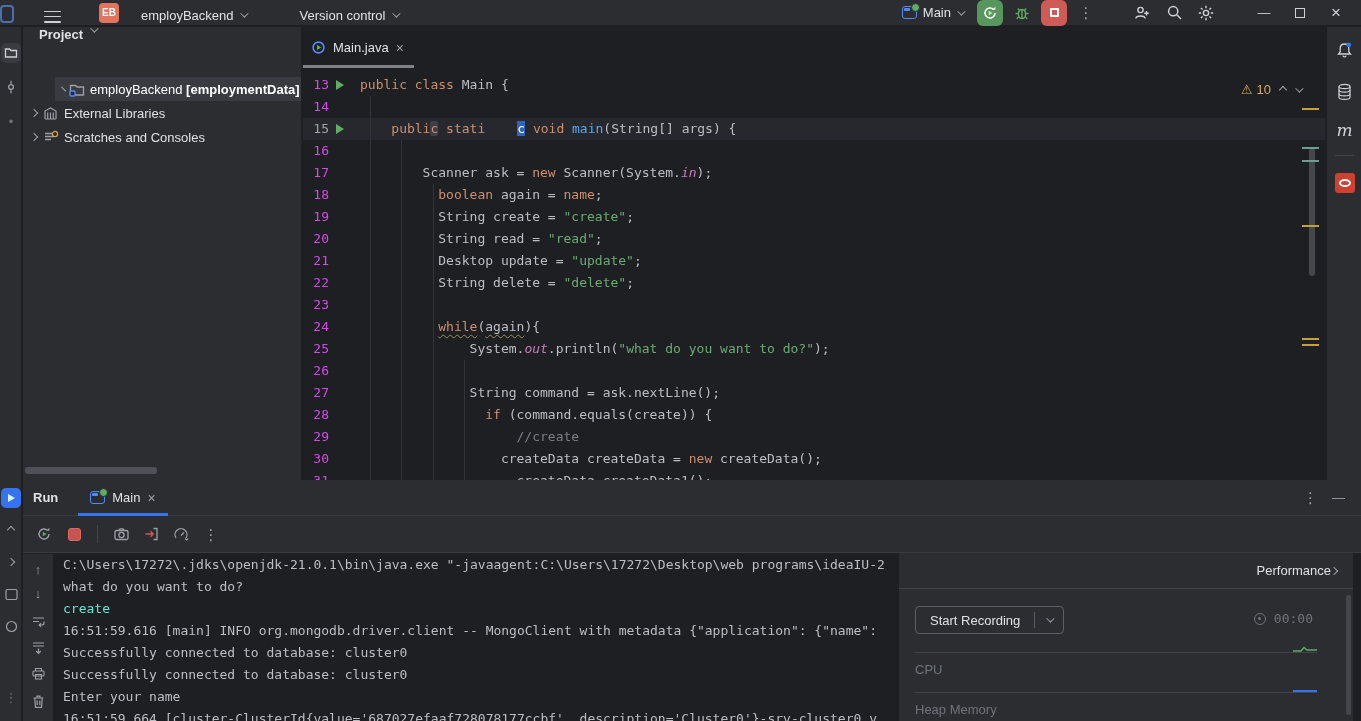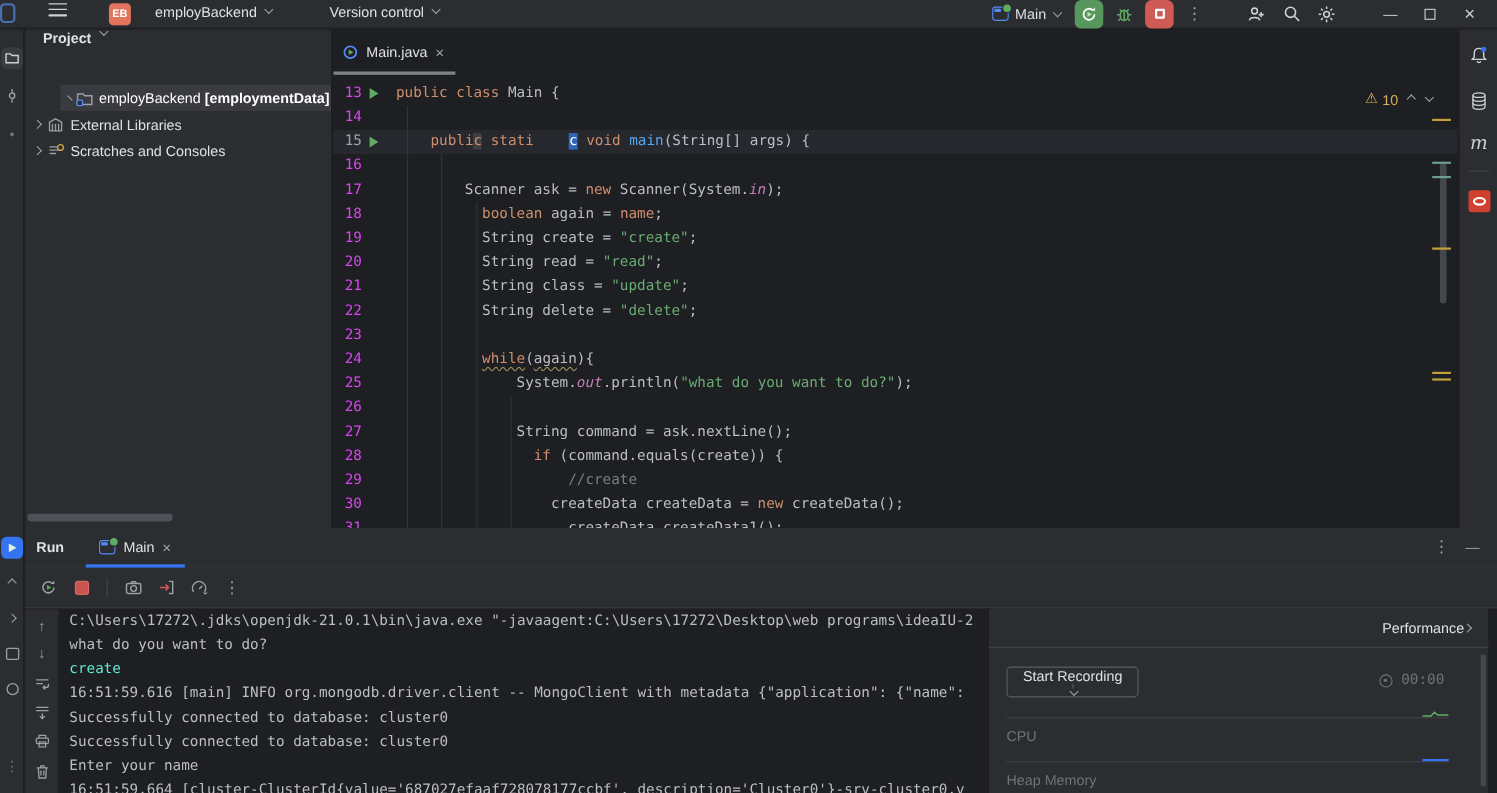--- a/index.html
+++ b/index.html
@@ -6,21 +6,21 @@
   html,body { background:#1e1f22; }
   #app {
     position:relative; width:1361px; height:721px; overflow:hidden;
     background:#1e1f22; color:#dfe1e5;
     font-family:"Liberation Sans","DejaVu Sans",sans-serif; font-size:13px;
   }
   
   #titlebar { position:absolute; left:0; top:0; width:1361px; height:26px;
     background:#2b2d30; border-bottom:1px solid #1e1f22;
     display:flex; align-items:center; }
-  .tb-left { display:flex; align-items:flex-start; gap:16px; padding-left:8px; }
+  .tb-left { display:flex; align-items:flex-end; gap:16px; padding-left:8px; }
   .clipped { width:14px; height:18px; border:2px solid #4b6eaf; border-radius:4px; margin-left:-8px; }
   .burger { width:17px; height:12px; display:flex; flex-direction:column; justify-content:space-between; margin-left:14px; cursor:pointer; }
   .burger i { display:block; height:1.7px; background:#ced0d6; border-radius:1px; }
   .eb-badge { width:20px; height:20px; border-radius:4px; background:#e2735c; color:#fff;
     font-weight:bold; font-size:10px; display:flex; align-items:center; justify-content:center; margin-left:22px; }
   .tb-menu { display:flex; align-items:center; gap:6px; color:#dfe1e5; padding:0 6px; }
   .chev { display:inline-block; width:6px; height:6px; border-right:1.6px solid #9da0a8; border-bottom:1.6px solid #9da0a8; }
   .chev.d { transform:rotate(45deg) translateY(-2px); }
   .chev.r { transform:rotate(-45deg); }
   .chev.u { transform:rotate(-135deg); }
@@ -108,21 +108,21 @@
   .cg-ic { position:absolute; left:4px; width:22px; height:22px; display:flex; align-items:center; justify-content:center; color:#9da0a8; cursor:pointer; }
   #console { position:absolute; left:30px; top:74px; width:846px; height:167px; overflow:hidden;
     font-family:"DejaVu Sans Mono","Liberation Mono",monospace; font-size:13px; line-height:22px; color:#bcbec4; }
   .con-line { white-space:pre; padding-left:10px; }
   .con-line.inp { color:#5eead4; }
   
   #perf { position:absolute; left:875px; top:73px; width:455px; height:168px; background:#2b2d30; border-left:1px solid #1e1f22; }
   .pf-head { height:36px; display:flex; align-items:center; justify-content:flex-end; padding:0 16px; border-bottom:1px solid #43454a; }
   .pf-body { position:relative; height:131px; }
   .rec-btn { position:absolute; left:16px; top:17px; height:28px; display:flex; align-items:center;
-    border:1px solid #5a5d63; border-radius:4px; overflow:hidden; cursor:pointer;flex-direction:column; }
+    border:1px solid #5a5d63; border-radius:4px; overflow:hidden; cursor:pointer; }
   .rec-main { padding:0 14px; }
   .rec-split { width:1px; height:16px; background:#5a5d63; }
   .rec-dd { width:28px; display:flex; align-items:center; justify-content:center; height:100%; }
   .timer { position:absolute; right:40px; top:22px; color:#6f737a; display:flex; align-items:center; gap:8px;
     font-family:"DejaVu Sans Mono","Liberation Mono",monospace; }
   .timer .dot { width:12px; height:12px; border:1.5px solid #6f737a; border-radius:50%; position:relative; }
   .timer .dot::after { content:""; position:absolute; left:3px; top:3px; width:3.5px; height:3.5px; border-radius:50%; background:#6f737a; }
   .meter-line { position:absolute; left:16px; right:36px; height:1px; background:#43454a; }
   .meter-lbl { position:absolute; left:16px; color:#6f737a; }
   .spark-g { position:absolute; right:36px; width:24px; height:6px; }
@@ -298,21 +298,21 @@
 
     <div id="codelines">
         <div class="cl"><span class="ln">13</span><span class="gi"><span class="tri"></span></span><span class="ct"><span class="k">public</span><span class="p"> </span><span class="k">class</span><span class="p"> Main {</span></span></div>
         <div class="cl"><span class="ln">14</span><span class="gi"></span><span class="ct"></span></div>
         <div class="cl cur"><span class="ln act">15</span><span class="gi"><span class="tri"></span></span><span class="ct"><span class="p">    </span><span class="k">publi</span><span class="k occ">c</span><span class="p"> </span><span class="k">stati</span><span class="k sel">c</span><span class="p"> </span><span class="k">void</span><span class="p"> </span><span class="m">main</span><span class="p">(String[] args) {</span></span></div>
         <div class="cl"><span class="ln">16</span><span class="gi"></span><span class="ct"></span></div>
         <div class="cl"><span class="ln">17</span><span class="gi"></span><span class="ct"><span class="p">        Scanner ask = </span><span class="k">new</span><span class="p"> Scanner(System.</span><span class="f">in</span><span class="p">);</span></span></div>
         <div class="cl"><span class="ln">18</span><span class="gi"></span><span class="ct"><span class="p">          </span><span class="k">boolean</span><span class="p"> again = </span><span class="k">name</span><span class="p">;</span></span></div>
         <div class="cl"><span class="ln">19</span><span class="gi"></span><span class="ct"><span class="p">          String create = </span><span class="s">"create"</span><span class="p">;</span></span></div>
         <div class="cl"><span class="ln">20</span><span class="gi"></span><span class="ct"><span class="p">          String read = </span><span class="s">"read"</span><span class="p">;</span></span></div>
-        <div class="cl"><span class="ln">21</span><span class="gi"></span><span class="ct"><span class="p">          String class = </span><span class="s">"update"</span><span class="p">;</span></span></div>
+        <div class="cl"><span class="ln">21</span><span class="gi"></span><span class="ct"><span class="p">          Desktop update = </span><span class="s">"update"</span><span class="p">;</span></span></div>
         <div class="cl"><span class="ln">22</span><span class="gi"></span><span class="ct"><span class="p">          String delete = </span><span class="s">"delete"</span><span class="p">;</span></span></div>
         <div class="cl"><span class="ln">23</span><span class="gi"></span><span class="ct"></span></div>
         <div class="cl"><span class="ln">24</span><span class="gi"></span><span class="ct"><span class="p">          </span><span class="k wv">while</span><span class="p">(</span><span class="p wv">again</span><span class="p">){</span></span></div>
         <div class="cl"><span class="ln">25</span><span class="gi"></span><span class="ct"><span class="p">              System.</span><span class="f">out</span><span class="p">.println(</span><span class="s">"what do you want to do?"</span><span class="p">);</span></span></div>
         <div class="cl"><span class="ln">26</span><span class="gi"></span><span class="ct"></span></div>
         <div class="cl"><span class="ln">27</span><span class="gi"></span><span class="ct"><span class="p">              String command = ask.nextLine();</span></span></div>
         <div class="cl"><span class="ln">28</span><span class="gi"></span><span class="ct"><span class="p">                </span><span class="k">if</span><span class="p"> (command.equals(create)) {</span></span></div>
         <div class="cl"><span class="ln">29</span><span class="gi"></span><span class="ct"><span class="c">                    //create</span></span></div>
         <div class="cl"><span class="ln">30</span><span class="gi"></span><span class="ct"><span class="p">                  createData createData = </span><span class="k">new</span><span class="p"> createData();</span></span></div>
         <div class="cl"><span class="ln">31</span><span class="gi"></span><span class="ct"><span class="p">                    createData.createData1();</span></span></div>

